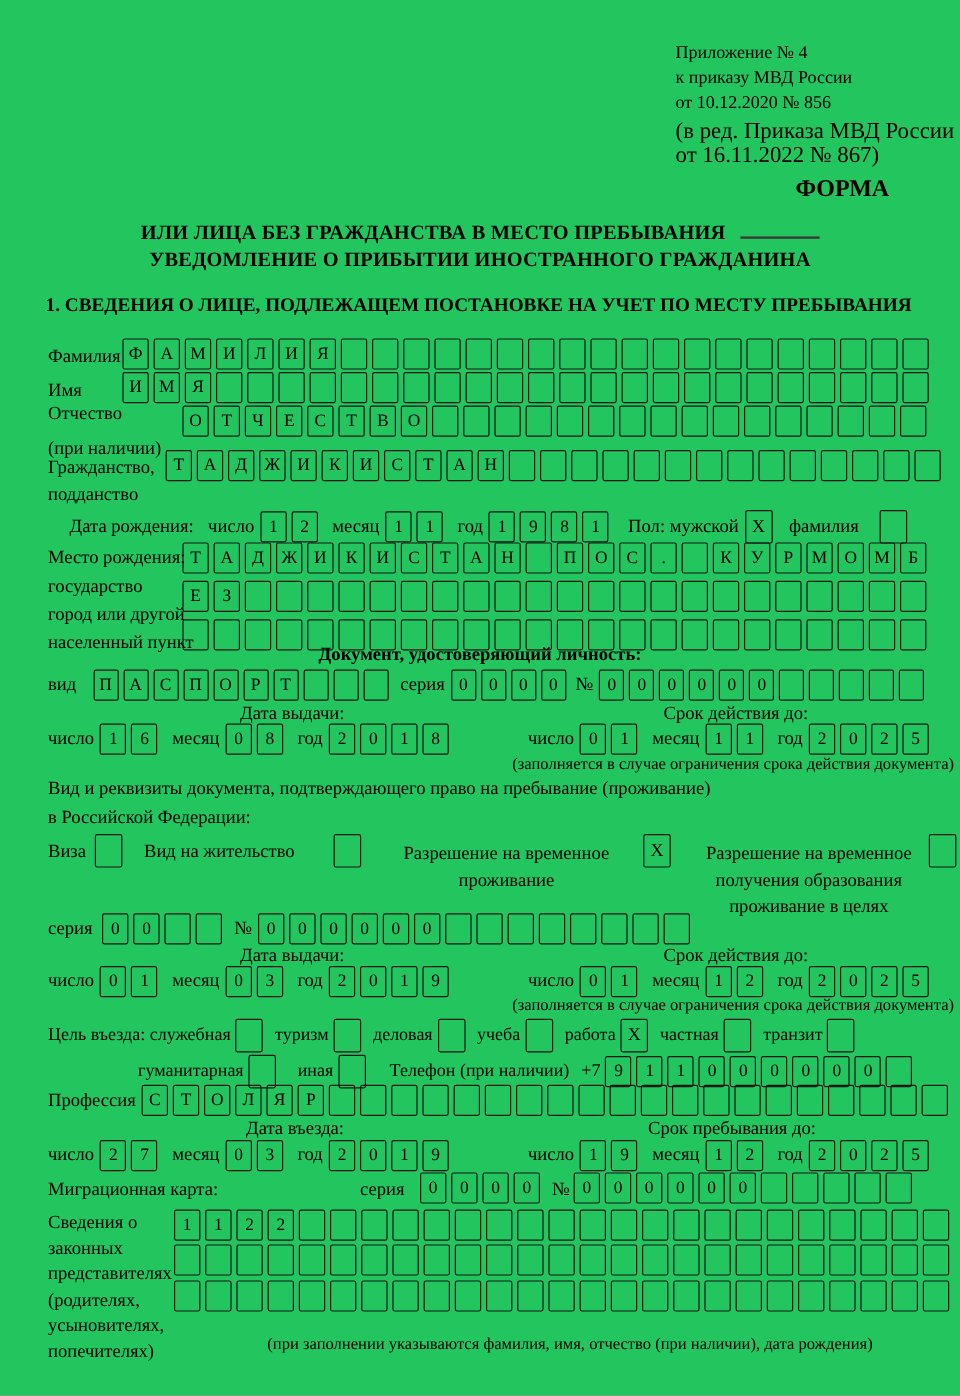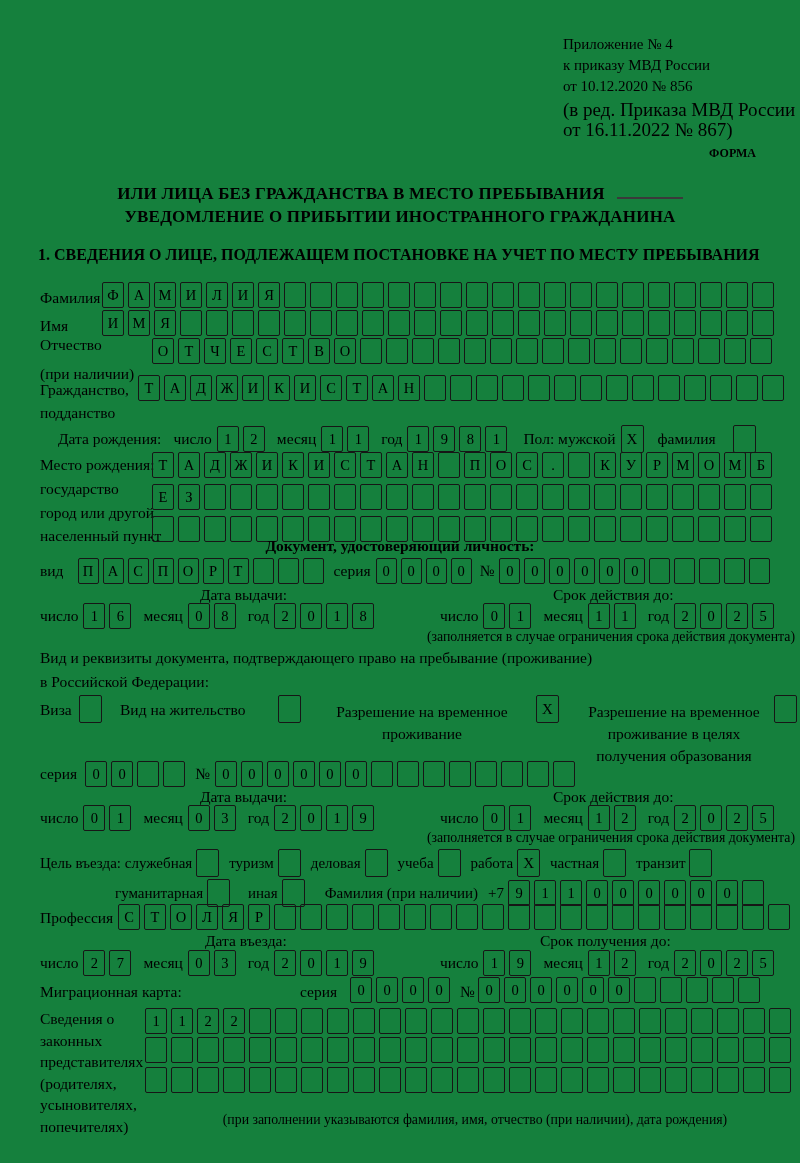--- a/index.html
+++ b/index.html
@@ -1,16 +1,16 @@
 <!DOCTYPE html>
 <html><head>
 <meta charset="utf-8">
 <style>
   html,body{margin:0;padding:0;background:#9a9a9a;}
-  .page{position:relative;width:800px;height:1163px;margin:0 auto;background:#15803d;
+  .page{position:relative;width:800px;height:1163px;margin:0 auto;background:#22c55e;
         font-family:"Liberation Serif","DejaVu Serif",serif;color:#000;overflow:hidden;}
   .abs{position:absolute;}
   .lbl{font-size:15.5px;white-space:nowrap;line-height:1.2;}
   .small{font-size:13.8px;}
   .b{font-weight:bold;}
   .center{text-align:center;}
   .right{text-align:right;}
   .cells{display:flex;}
   .cell{flex:0 0 auto;width:22px;height:26px;margin-right:4px;border:1.8px solid #161616;
         border-radius:2px;box-sizing:border-box;display:flex;align-items:center;justify-content:center;
@@ -37,21 +37,21 @@
 
   <div class="abs hdr" style="left:563px;top:34px;">
     <div>Приложение № 4</div>
     <div>к приказу МВД России</div>
     <div>от 10.12.2020 № 856</div>
   </div>
   <div class="abs hdr2" style="left:563px;top:100px;">
     <div>(в ред. Приказа МВД России</div>
     <div>от 16.11.2022 № 867)</div>
   </div>
-  <div class="abs b right" style="left:556px;top:146px;width:200px;font-size:12px;">ФОРМА</div>
+  <div class="abs b right" style="left:541px;top:146px;width:200px;font-size:20px;">ФОРМА</div>
 
   <div class="abs center title" style="left:0;top:182px;width:800px;">
     <div><span>ИЛИ ЛИЦА БЕЗ ГРАЖДАНСТВА В МЕСТО ПРЕБЫВАНИЯ</span><span class="title-underline"></span></div>
     <div>УВЕДОМЛЕНИЕ О ПРИБЫТИИ ИНОСТРАННОГО ГРАЖДАНИНА</div>
   </div>
 
   <div class="abs b" style="left:38px;top:246px;width:760px;font-size:16px;">1. СВЕДЕНИЯ О ЛИЦЕ, ПОДЛЕЖАЩЕМ ПОСТАНОВКЕ НА УЧЕТ ПО МЕСТУ ПРЕБЫВАНИЯ</div>
 
   <div class="abs lbl" style="left:40px;top:289px;">Фамилия</div>
   <div class="abs cells" style="left:102px;top:282px;">
@@ -369,22 +369,22 @@
   <div class="abs cb" style="left:79px;top:695px;"></div>
   <div class="abs lbl" style="left:120px;top:701px;">Вид на жительство</div>
   <div class="abs cb" style="left:278px;top:695px;"></div>
   <div class="abs center" style="left:316px;top:701px;width:212px;font-size:15.5px;line-height:22px;">
     <div>Разрешение на временное</div>
     <div>проживание</div>
   </div>
   <div class="abs cb" style="left:536px;top:695px;">X</div>
   <div class="abs center" style="left:576px;top:701px;width:196px;font-size:15.5px;line-height:22px;">
     <div>Разрешение на временное</div>
+    <div>получения образования</div>
     <div>проживание в целях</div>
-    <div>получения образования</div>
   </div>
   <div class="abs cb" style="left:774px;top:695px;"></div>
 
   <div class="row" style="left:40px;top:761px;">
     <span class="lbl" style="margin-right:8px;">серия</span>
     <span class="cells">
         <span class="cell">0</span>
         <span class="cell">0</span>
         <span class="cell"></span>
         <span class="cell"></span>
@@ -466,21 +466,21 @@
     <span class="cb"></span>
     <span class="plbl">транзит</span>
     <span class="cb"></span>
   </div>
 
   <div class="row purpose" style="left:115px;top:879px;">
     <span class="plbl">гуманитарная</span>
     <span class="cb"></span>
     <span class="plbl" style="margin-left:8px;">иная</span>
     <span class="cb"></span>
-    <span class="plbl" style="margin-left:10px;margin-right:10px;">Фамилия (при наличии)</span>
+    <span class="plbl" style="margin-left:10px;margin-right:10px;">Телефон (при наличии)</span>
     <span class="plbl">+7</span>
     <span class="cells">
         <span class="cell">9</span>
         <span class="cell">1</span>
         <span class="cell">1</span>
         <span class="cell">0</span>
         <span class="cell">0</span>
         <span class="cell">0</span>
         <span class="cell">0</span>
         <span class="cell">0</span>
@@ -513,21 +513,21 @@
       <span class="cell"></span>
       <span class="cell"></span>
       <span class="cell"></span>
       <span class="cell"></span>
       <span class="cell"></span>
       <span class="cell"></span>
       <span class="cell"></span>
     </div>
 
   <div class="abs lbl" style="left:205px;top:932px;">Дата въезда:</div>
-  <div class="abs lbl" style="left:540px;top:932px;">Срок получения до:</div>
+  <div class="abs lbl" style="left:540px;top:932px;">Срок пребывания до:</div>
 
   <div class="row dg" style="left:40px;top:950px;">
     <span class="lbl">число</span>
     <span class="cells">
         <span class="cell">2</span>
         <span class="cell">7</span>
       </span>
     <span class="lbl">месяц</span>
     <span class="cells">
         <span class="cell">0</span>

